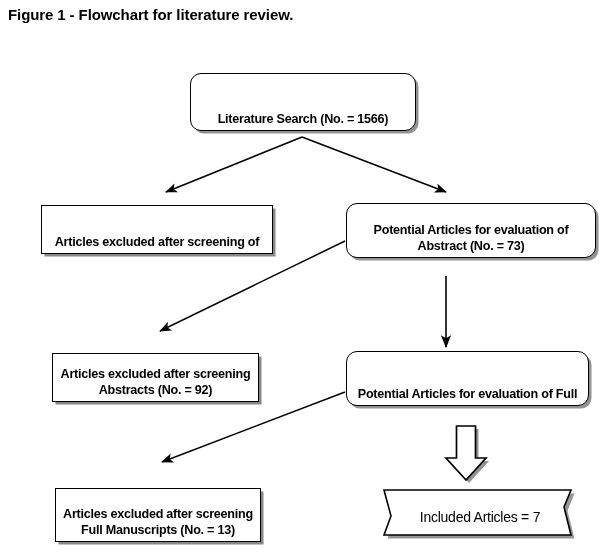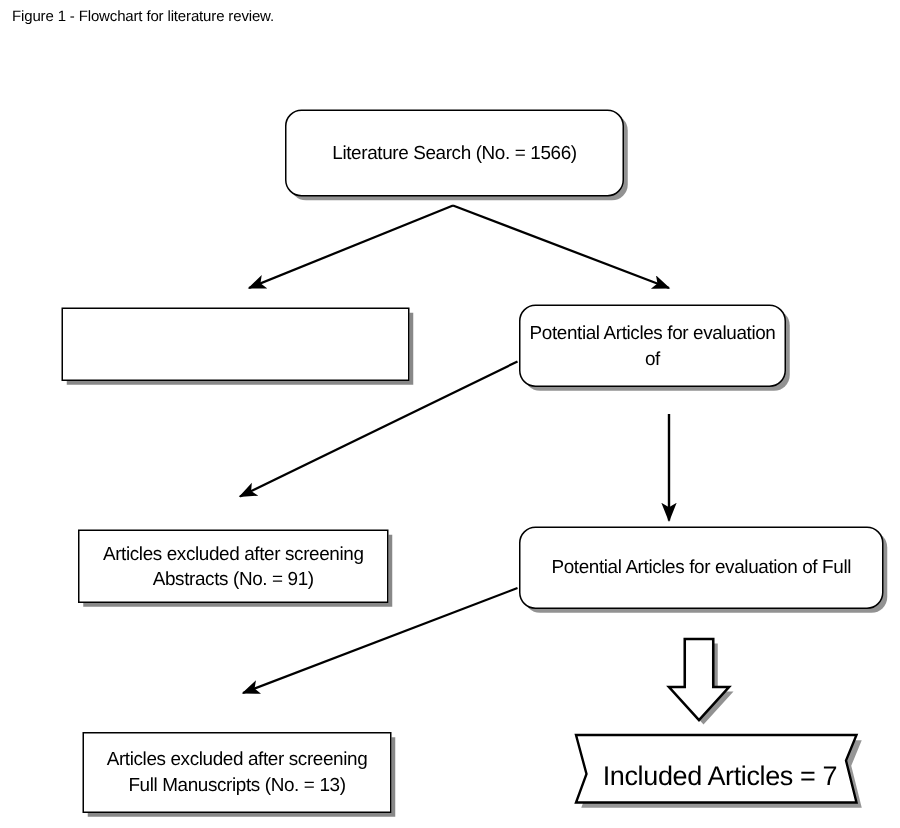--- a/index.html
+++ b/index.html
@@ -4,48 +4,49 @@
 <style>
   html,body{margin:0;padding:0;background:#ffffff;}
   body{
     width:600px;height:552px;position:relative;overflow:hidden;
     font-family:"Liberation Sans","DejaVu Sans",sans-serif;
     color:#000;
     -webkit-font-smoothing:antialiased;
   }
   #figure-title{
     position:absolute;left:8px;top:6px;
-    font-size:10px;font-weight:normal;letter-spacing:-0.1px;
+    font-size:15px;font-weight:bold;letter-spacing:-0.1px;
     white-space:nowrap;
   }
   #canvas{position:absolute;left:0;top:0;width:600px;height:552px;}
   svg.arrows{position:absolute;left:0;top:0;width:600px;height:552px;pointer-events:none;}
 
   .node{
     position:absolute;
     background:#ffffff;
     border:1.6px solid #000;
     box-sizing:border-box;
-    display:flex;align-items:center;justify-content:center;
+    display:flex;align-items:flex-end;justify-content:center;
     text-align:center;
     font-size:12.6px;
     line-height:1.32;
     letter-spacing:-0.25px;
     box-shadow:3px 3px 0 -0.5px rgba(90,90,90,0.72);
     padding:2px 6px;
+    font-weight:bold;
   }
   .node .txt{display:block;width:100%;}
   .rounded{border-radius:11px;box-shadow:3px 3px 0 -0.5px rgba(100,100,100,0.70);}
   .rect{border-radius:0;}
 
   
   .flag{
     position:absolute;
     display:flex;align-items:center;justify-content:center;
-    text-align:center;font-size:18px;letter-spacing:-0.25px;
+    text-align:center;font-size:14px;letter-spacing:-0.25px;
   }
   .flag svg{position:absolute;left:0;top:0;}
   .flag .txt{position:relative;z-index:2;width:100%;}
 
   .blockarrow{position:absolute;}
 </style>
 </head>
 <body>
 
 <div id="figure-title">Figure 1 - Flowchart for literature review.</div>
@@ -77,34 +78,35 @@
   </svg>
 
   <div class="node rounded" style="left:190px;top:73px;width:226px;height:58px;">
     <span class="txt">
       <span>Literature Search (No. = 1566)</span>
     </span>
   </div>
 
   <div class="node rect" style="left:41px;top:205px;width:232px;height:49px;">
     <span class="txt">
-      <br>
+      <span>Articles excluded after screening of</span><br>
     </span>
   </div>
 
-  <div class="node rounded" style="left:346px;top:203px;width:178px;height:55px;">
+  <div class="node rounded" style="left:346px;top:203px;width:250px;height:55px;">
     <span class="txt">
       <span>Potential Articles for evaluation of</span><br>
+      <span>Abstract (No. = 73)</span>
     </span>
   </div>
 
   <div class="node rect" style="left:52px;top:353px;width:207px;height:49px;">
     <span class="txt">
       <span>Articles excluded after screening</span><br>
-      <span>Abstracts (No. = 91)</span>
+      <span>Abstracts (No. = 92)</span>
     </span>
   </div>
 
   <div class="node rounded" style="left:346px;top:351px;width:243px;height:55px;">
     <span class="txt">
       <span>Potential Articles for evaluation of Full</span><br>
     </span>
   </div>
 
   <div class="node rect" style="left:55px;top:488px;width:206px;height:54px;">

